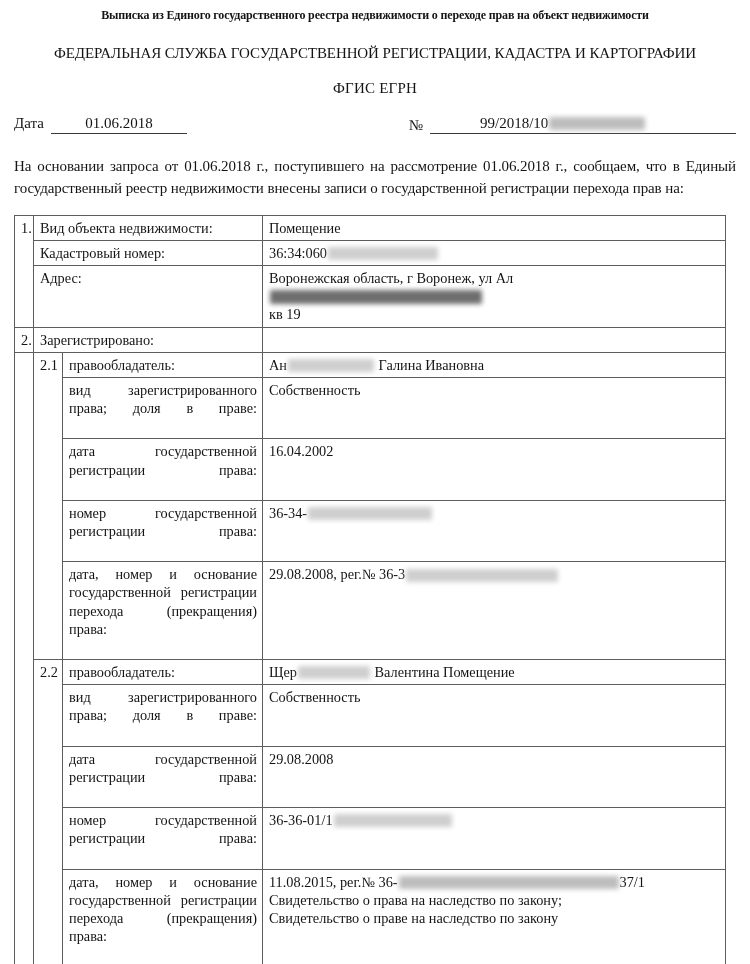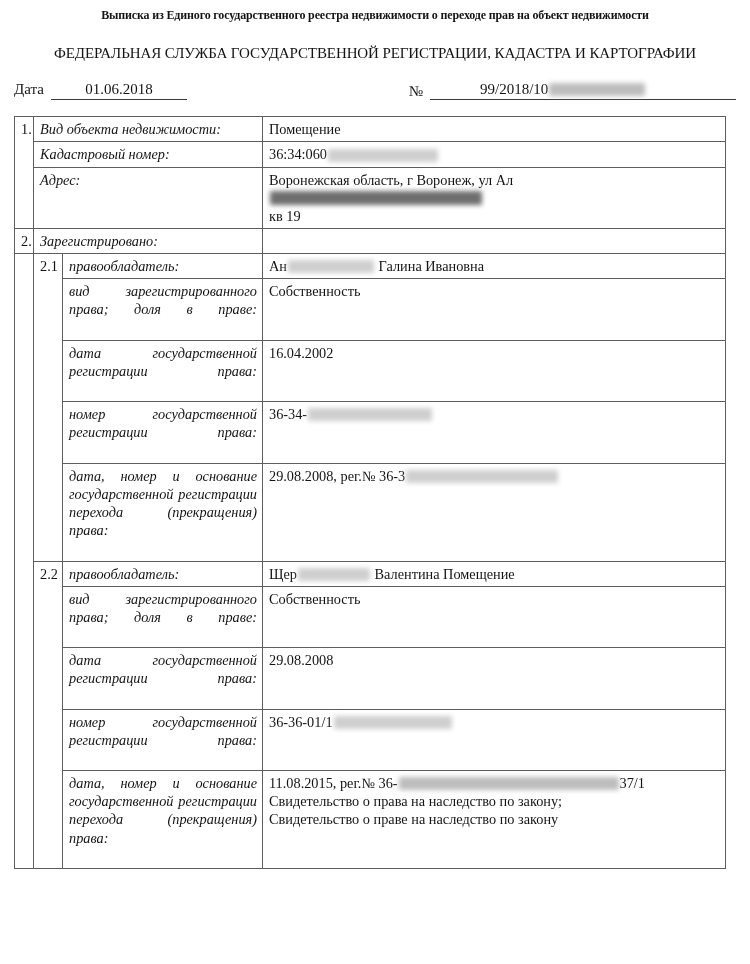--- a/index.html
+++ b/index.html
@@ -96,21 +96,21 @@
     font-size: 14.3px;
   }
   .reg-table td {
     border: 1.1px solid #5d5d5d;
     padding: 3px 5px 3px 6px;
     vertical-align: top;
     line-height: 1.27;
   }
   .col-num   { width: 19px;  text-align: left; padding-left: 3px; padding-right: 2px; }
   .col-sub   { width: 29px;  text-align: right; padding-left: 4px; padding-right: 2px; }
-  .col-label { width: 200px; font-style: italic; }
+  .col-label { width: 200px; }
   .col-value { }
 
   .label-just {
     text-align: justify;
     text-justify: inter-word;
   }
   .label-just::after {
     content: "";
     display: inline-block;
     width: 100%;
@@ -145,32 +145,34 @@
 </style>
 </head>
 <body>
 
 <div class="page">
 
   <div class="doc-title">Выписка из Единого государственного реестра недвижимости о переходе прав на объект недвижимости</div>
 
   <div class="agency">ФЕДЕРАЛЬНАЯ СЛУЖБА ГОСУДАРСТВЕННОЙ РЕГИСТРАЦИИ, КАДАСТРА И КАРТОГРАФИИ</div>
 
+  <div class="system">ФГИС ЕГРН</div>
 
   <div class="meta-line">
     <div class="meta-left">
       <span class="meta-label">Дата</span>
       <span class="meta-rule">01.06.2018</span>
     </div>
     <div class="meta-right">
       <span class="meta-label">№</span>
       <span class="meta-rule wide"><span>99/2018/10</span><span class="redact mid" style="width:96px"></span></span>
     </div>
   </div>
 
+  <div class="intro">На основании запроса от 01.06.2018 г., поступившего на рассмотрение 01.06.2018 г., сообщаем, что в Единый государственный реестр недвижимости внесены записи о государственной регистрации перехода прав на:</div>
 
   <table class="reg-table">
     <colgroup>
       <col class="col-num">
       <col class="col-sub">
       <col class="col-label">
       <col class="col-value">
     </colgroup>
     <tbody>
 

